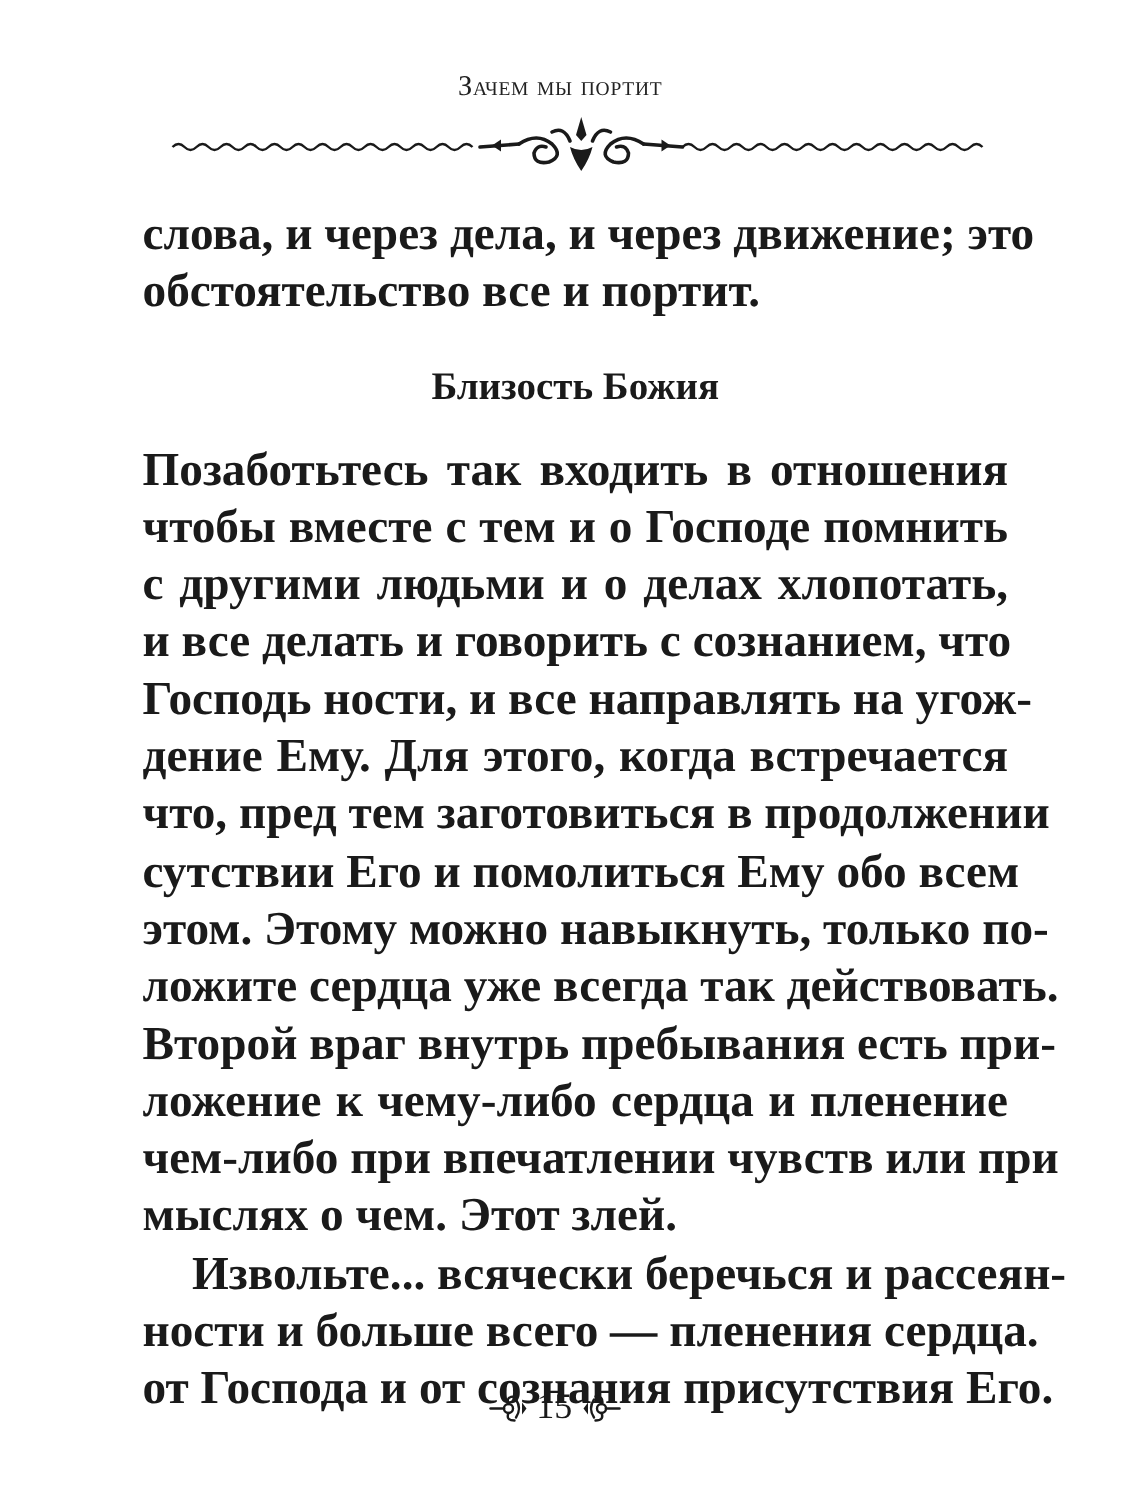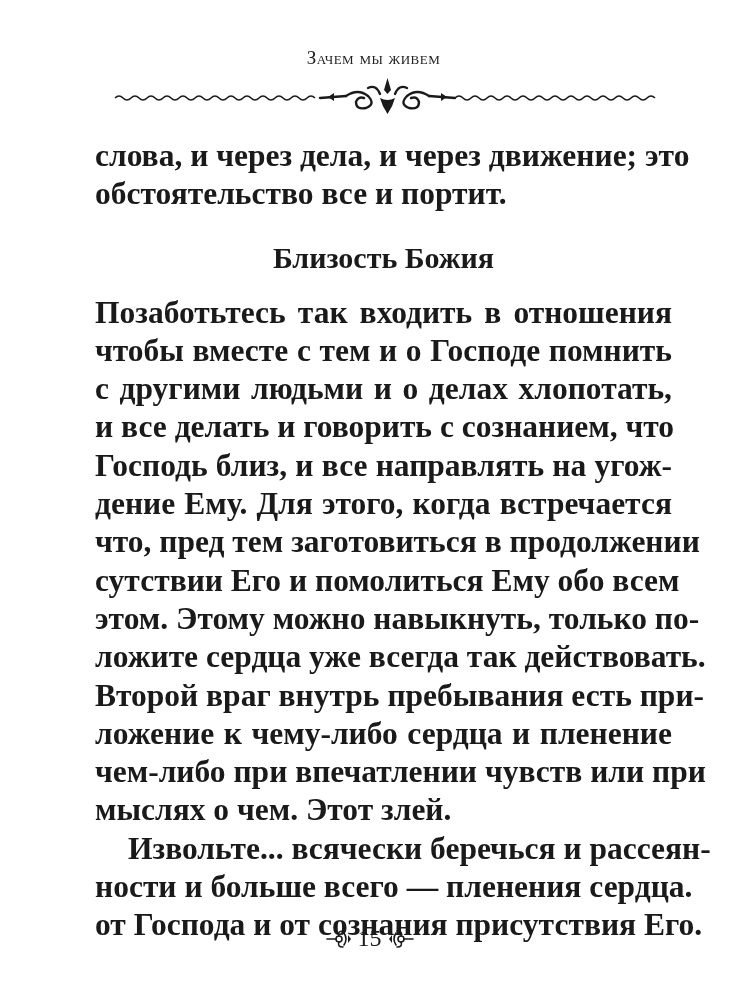--- a/index.html
+++ b/index.html
@@ -51,21 +51,21 @@
     .line.last {
       text-align-last: left;
     }
     .line.indent {
       padding-left: 33px;
     }
     .section-title {
       display: block;
       text-align: center;
       font-weight: bold;
-      font-size: 30px;
+      font-size: 26px;
       margin-top: 26px;
       margin-bottom: 18px;
       line-height: 36px;
     }
     .folio {
       position: absolute;
       top: 925px;
       left: 0;
       width: 739px;
       text-align: center;
@@ -73,21 +73,21 @@
       display: flex;
       justify-content: center;
       align-items: center;
       gap: 6px;
     }
     .folio svg { display: block; }
   </style>
 </head>
 <body>
 
-<div class="running-head">Зачем мы живем</div>
+<div class="running-head">Зачем мы портит</div>
 
 <svg class="ornament" viewBox="0 0 555 40" xmlns="http://www.w3.org/2000/svg">
 
   <path d="M5 22 q4 -4 8 0 t8 0 t8 0 t8 0 t8 0 t8 0 t8 0 t8 0 t8 0 t8 0 t8 0 t8 0 t8 0 t8 0 t8 0 t8 0 t8 0 t8 0 t8 0 t8 0 t8 0 t8 0 t8 0 t8 0 t8 0" fill="none" stroke="#1a1a1a" stroke-width="1.6"></path>
 
   <path d="M345 22 q4 -4 8 0 t8 0 t8 0 t8 0 t8 0 t8 0 t8 0 t8 0 t8 0 t8 0 t8 0 t8 0 t8 0 t8 0 t8 0 t8 0 t8 0 t8 0 t8 0 t8 0 t8 0 t8 0 t8 0 t8 0 t8 0" fill="none" stroke="#1a1a1a" stroke-width="1.6"></path>
 
   <g fill="none" stroke="#1a1a1a" stroke-width="2.4" stroke-linecap="round">
     <path d="M210 22 L236 20"></path>
     <path d="M345 22 L319 20"></path>
@@ -108,21 +108,21 @@
     <span class="line last">обстоятельство все и портит.</span>
   </div>
 
   <span class="section-title">Близость Божия</span>
 
   <div>
     <span class="line">Позаботьтесь так входить в отношения</span>
     <span class="line">чтобы вместе с тем и о Господе помнить</span>
     <span class="line">с другими людьми и о делах хлопотать,</span>
     <span class="line">и все делать и говорить с сознанием, что</span>
-    <span class="line">Господь близ, и все направлять на угож-</span>
+    <span class="line">Господь ности, и все направлять на угож-</span>
     <span class="line">дение Ему. Для этого, когда встречается</span>
     <span class="line">что, пред тем заготовиться в продолжении</span>
     <span class="line">сутствии Его и помолиться Ему обо всем</span>
     <span class="line">этом. Этому можно навыкнуть, только по-</span>
     <span class="line">ложите сердца уже всегда так действовать.</span>
     <span class="line">Второй враг внутрь пребывания есть при-</span>
     <span class="line">ложение к чему-либо сердца и пленение</span>
     <span class="line">чем-либо при впечатлении чувств или при</span>
     <span class="line last">мыслях о чем. Этот злей.</span>
   </div>

